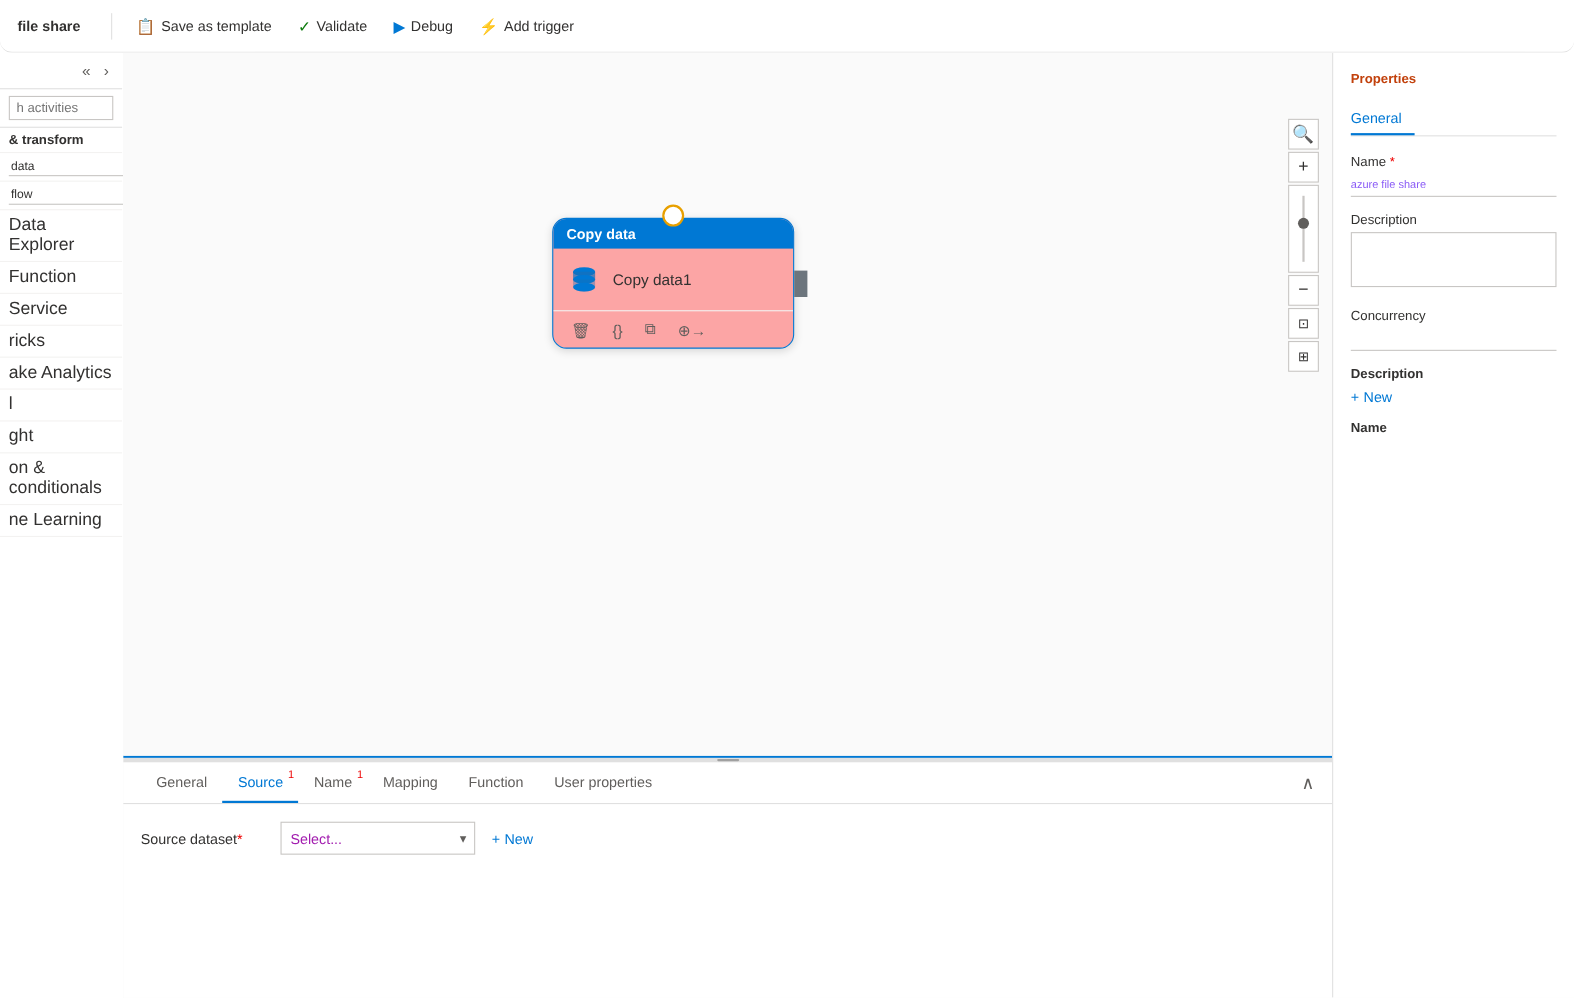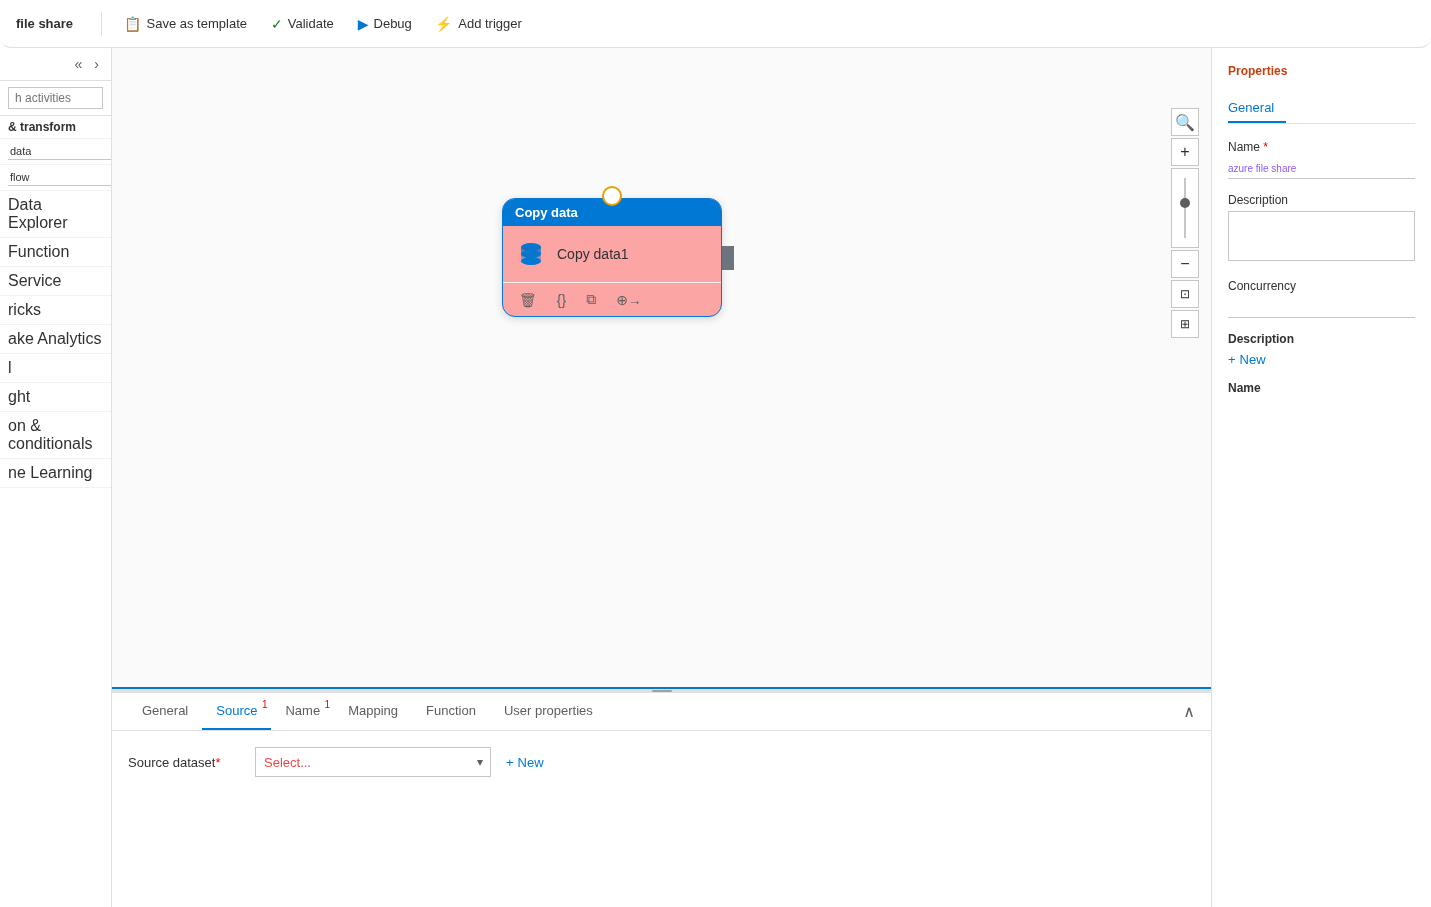--- a/index.html
+++ b/index.html
@@ -323,26 +323,26 @@
     }
     .form-label .required {
       color: #e00;
     }
     .form-select-wrap {
       position: relative;
       display: flex;
       align-items: center;
     }
     .form-select {
-      width: 236px;
+      width: 177px;
       height: 30px;
       border: 1px solid #c8c6c4;
       padding: 0 28px 0 8px;
       font-size: 13px;
-      color: #ef4444;
+      color: #a21caf;
       appearance: none;
       background: #fff;
       cursor: pointer;
     }
     .select-arrow {
       position: absolute;
       right: 8px;
       pointer-events: none;
       color: #605e5c;
       font-size: 12px;

